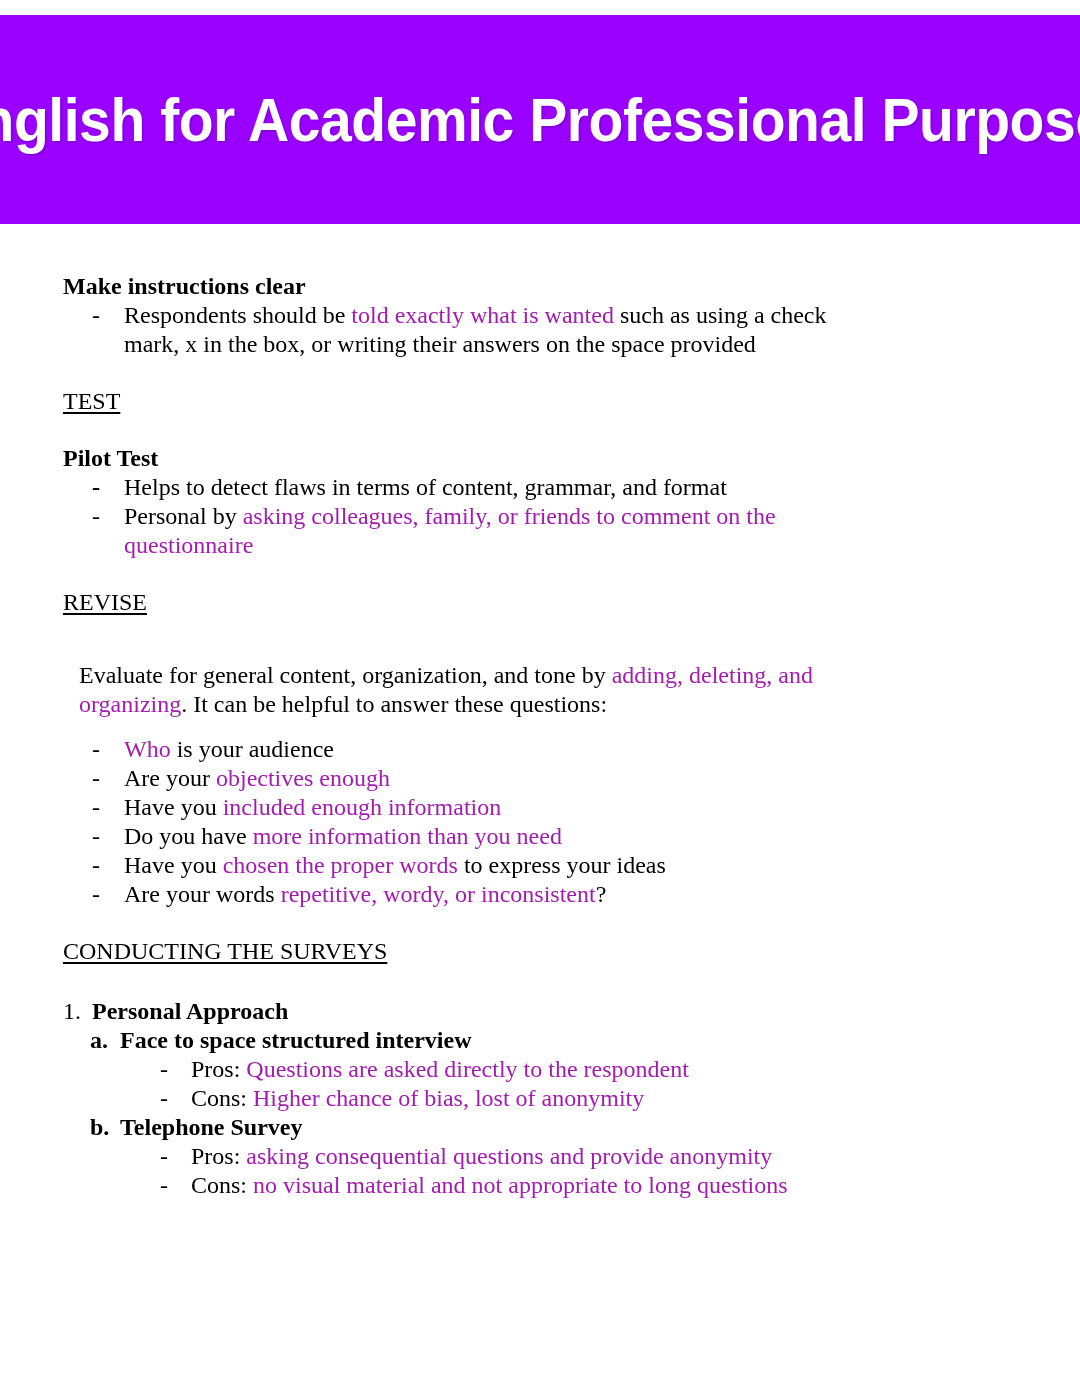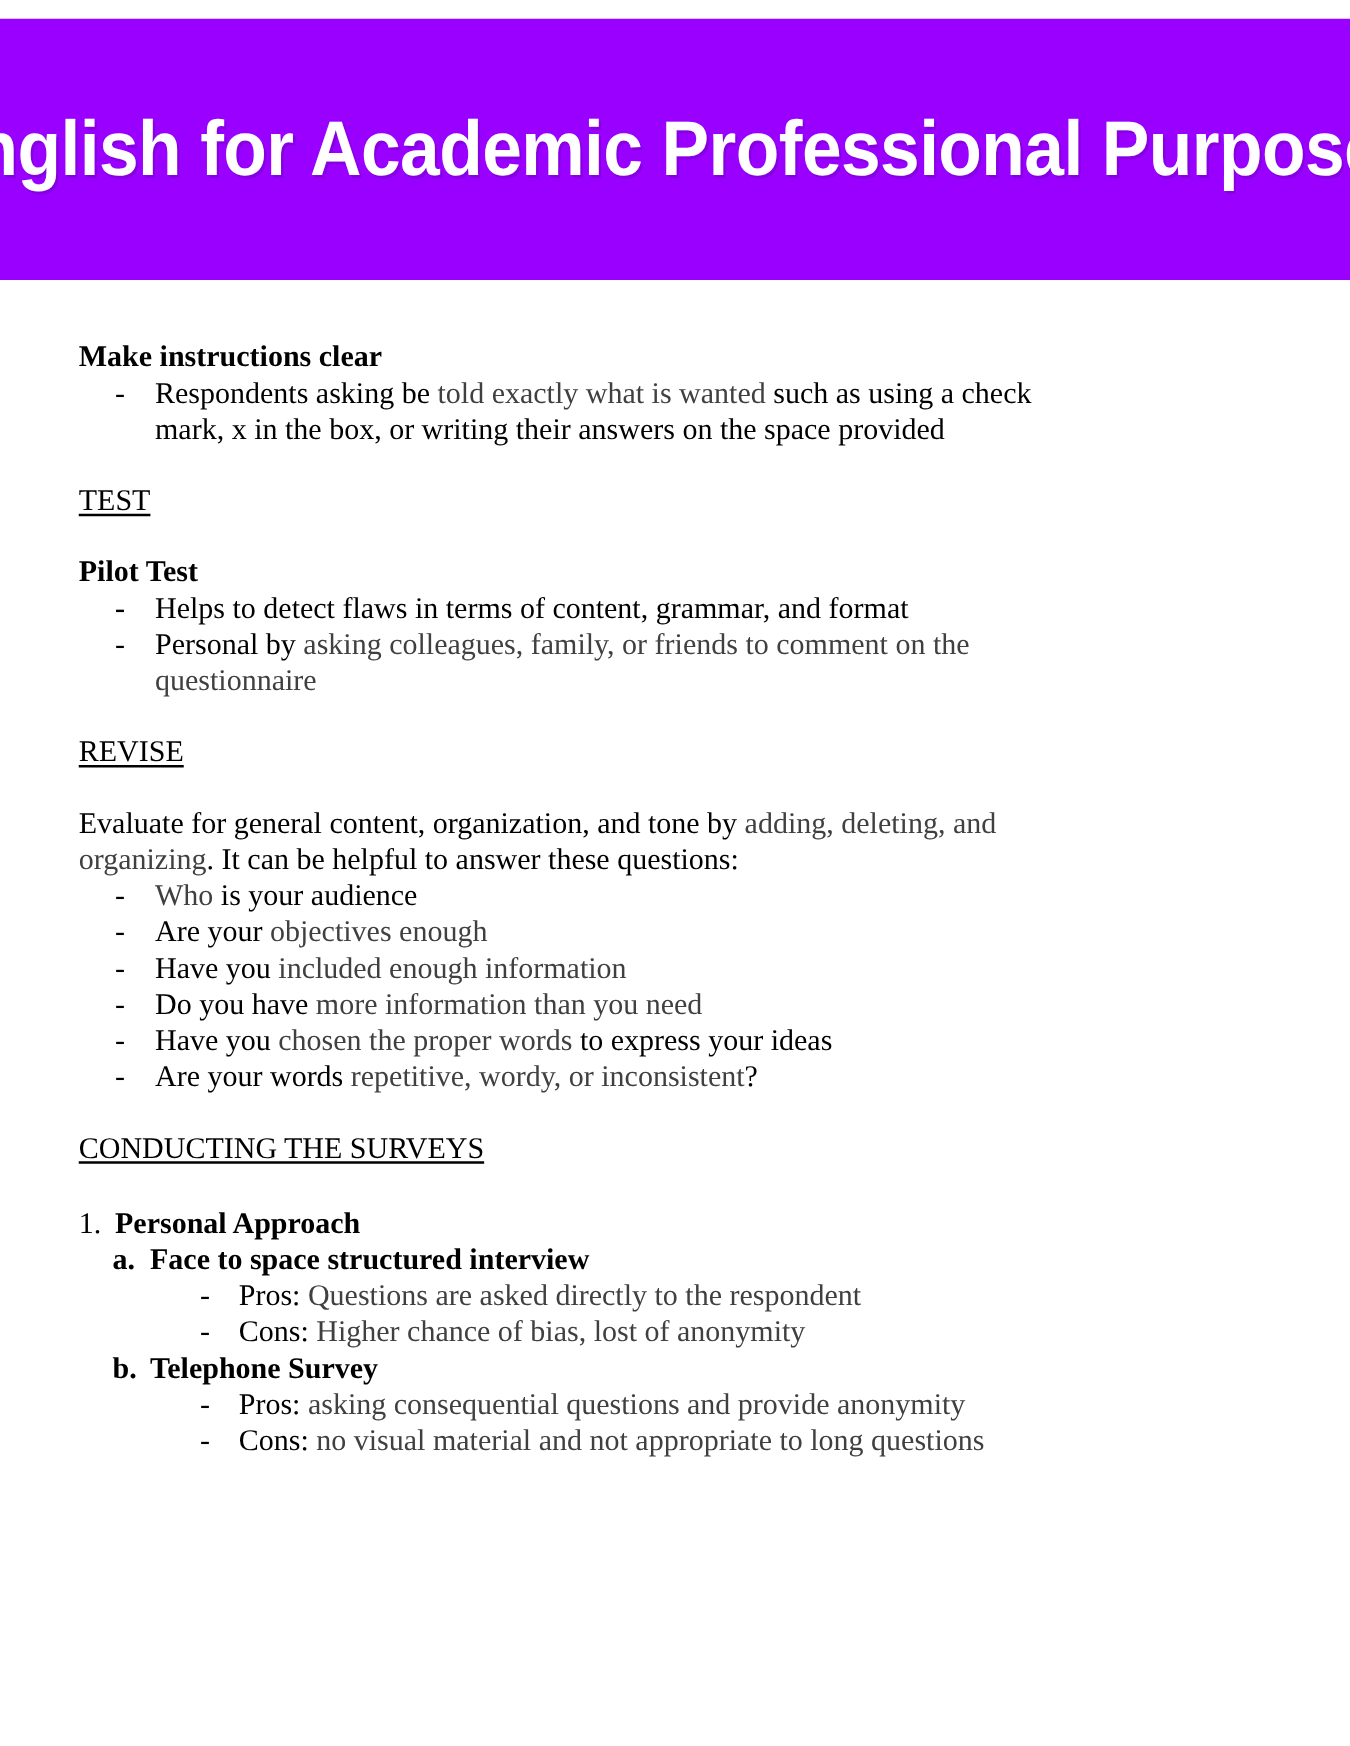--- a/index.html
+++ b/index.html
@@ -46,21 +46,21 @@
     left: 0;
     top: 224px;
     width: 956px;
   }
   .content {
     padding: 48px 70px 0 63px;
     font-size: 24px;
     line-height: 29px;
   }
 
-  .red { color: #404040; }
+  .red { color: #a21caf; }
 
   h3.section-head {
     font-size: 24px;
     line-height: 29px;
     font-weight: bold;
     margin: 0;
     padding: 0;
   }
   .underline-head {
     font-size: 24px;
@@ -68,21 +68,21 @@
     font-weight: normal;
     margin: 0;
     padding: 0;
     text-decoration: underline;
     text-underline-offset: 3px;
     display: inline-block;
   }
   .para {
     font-size: 24px;
     line-height: 29px;
-    margin: 0;
+    margin: 16px;
   }
 
   
   ul.dash {
     list-style: none;
     margin: 0;
     padding: 0;
   }
   ul.dash > li {
     position: relative;
@@ -142,21 +142,21 @@
 </div>
 
 <div class="doc">
   <div class="content">
 
     <section>
       <h3 class="section-head">Make instructions clear</h3>
       <ul class="dash">
         <li>
           <span class="dash-mark">-</span>
-          <span class="rich"><span>Respondents asking be </span><span class="red">told exactly what is wanted</span><span> such as using a check mark, x in the box, or writing their answers on the space provided</span></span>
+          <span class="rich"><span>Respondents should be </span><span class="red">told exactly what is wanted</span><span> such as using a check mark, x in the box, or writing their answers on the space provided</span></span>
         </li>
       </ul>
     </section>
 
     <div class="gap-md"></div>
 
     <section>
       <div>
         <span class="underline-head">TEST</span>
       </div>

